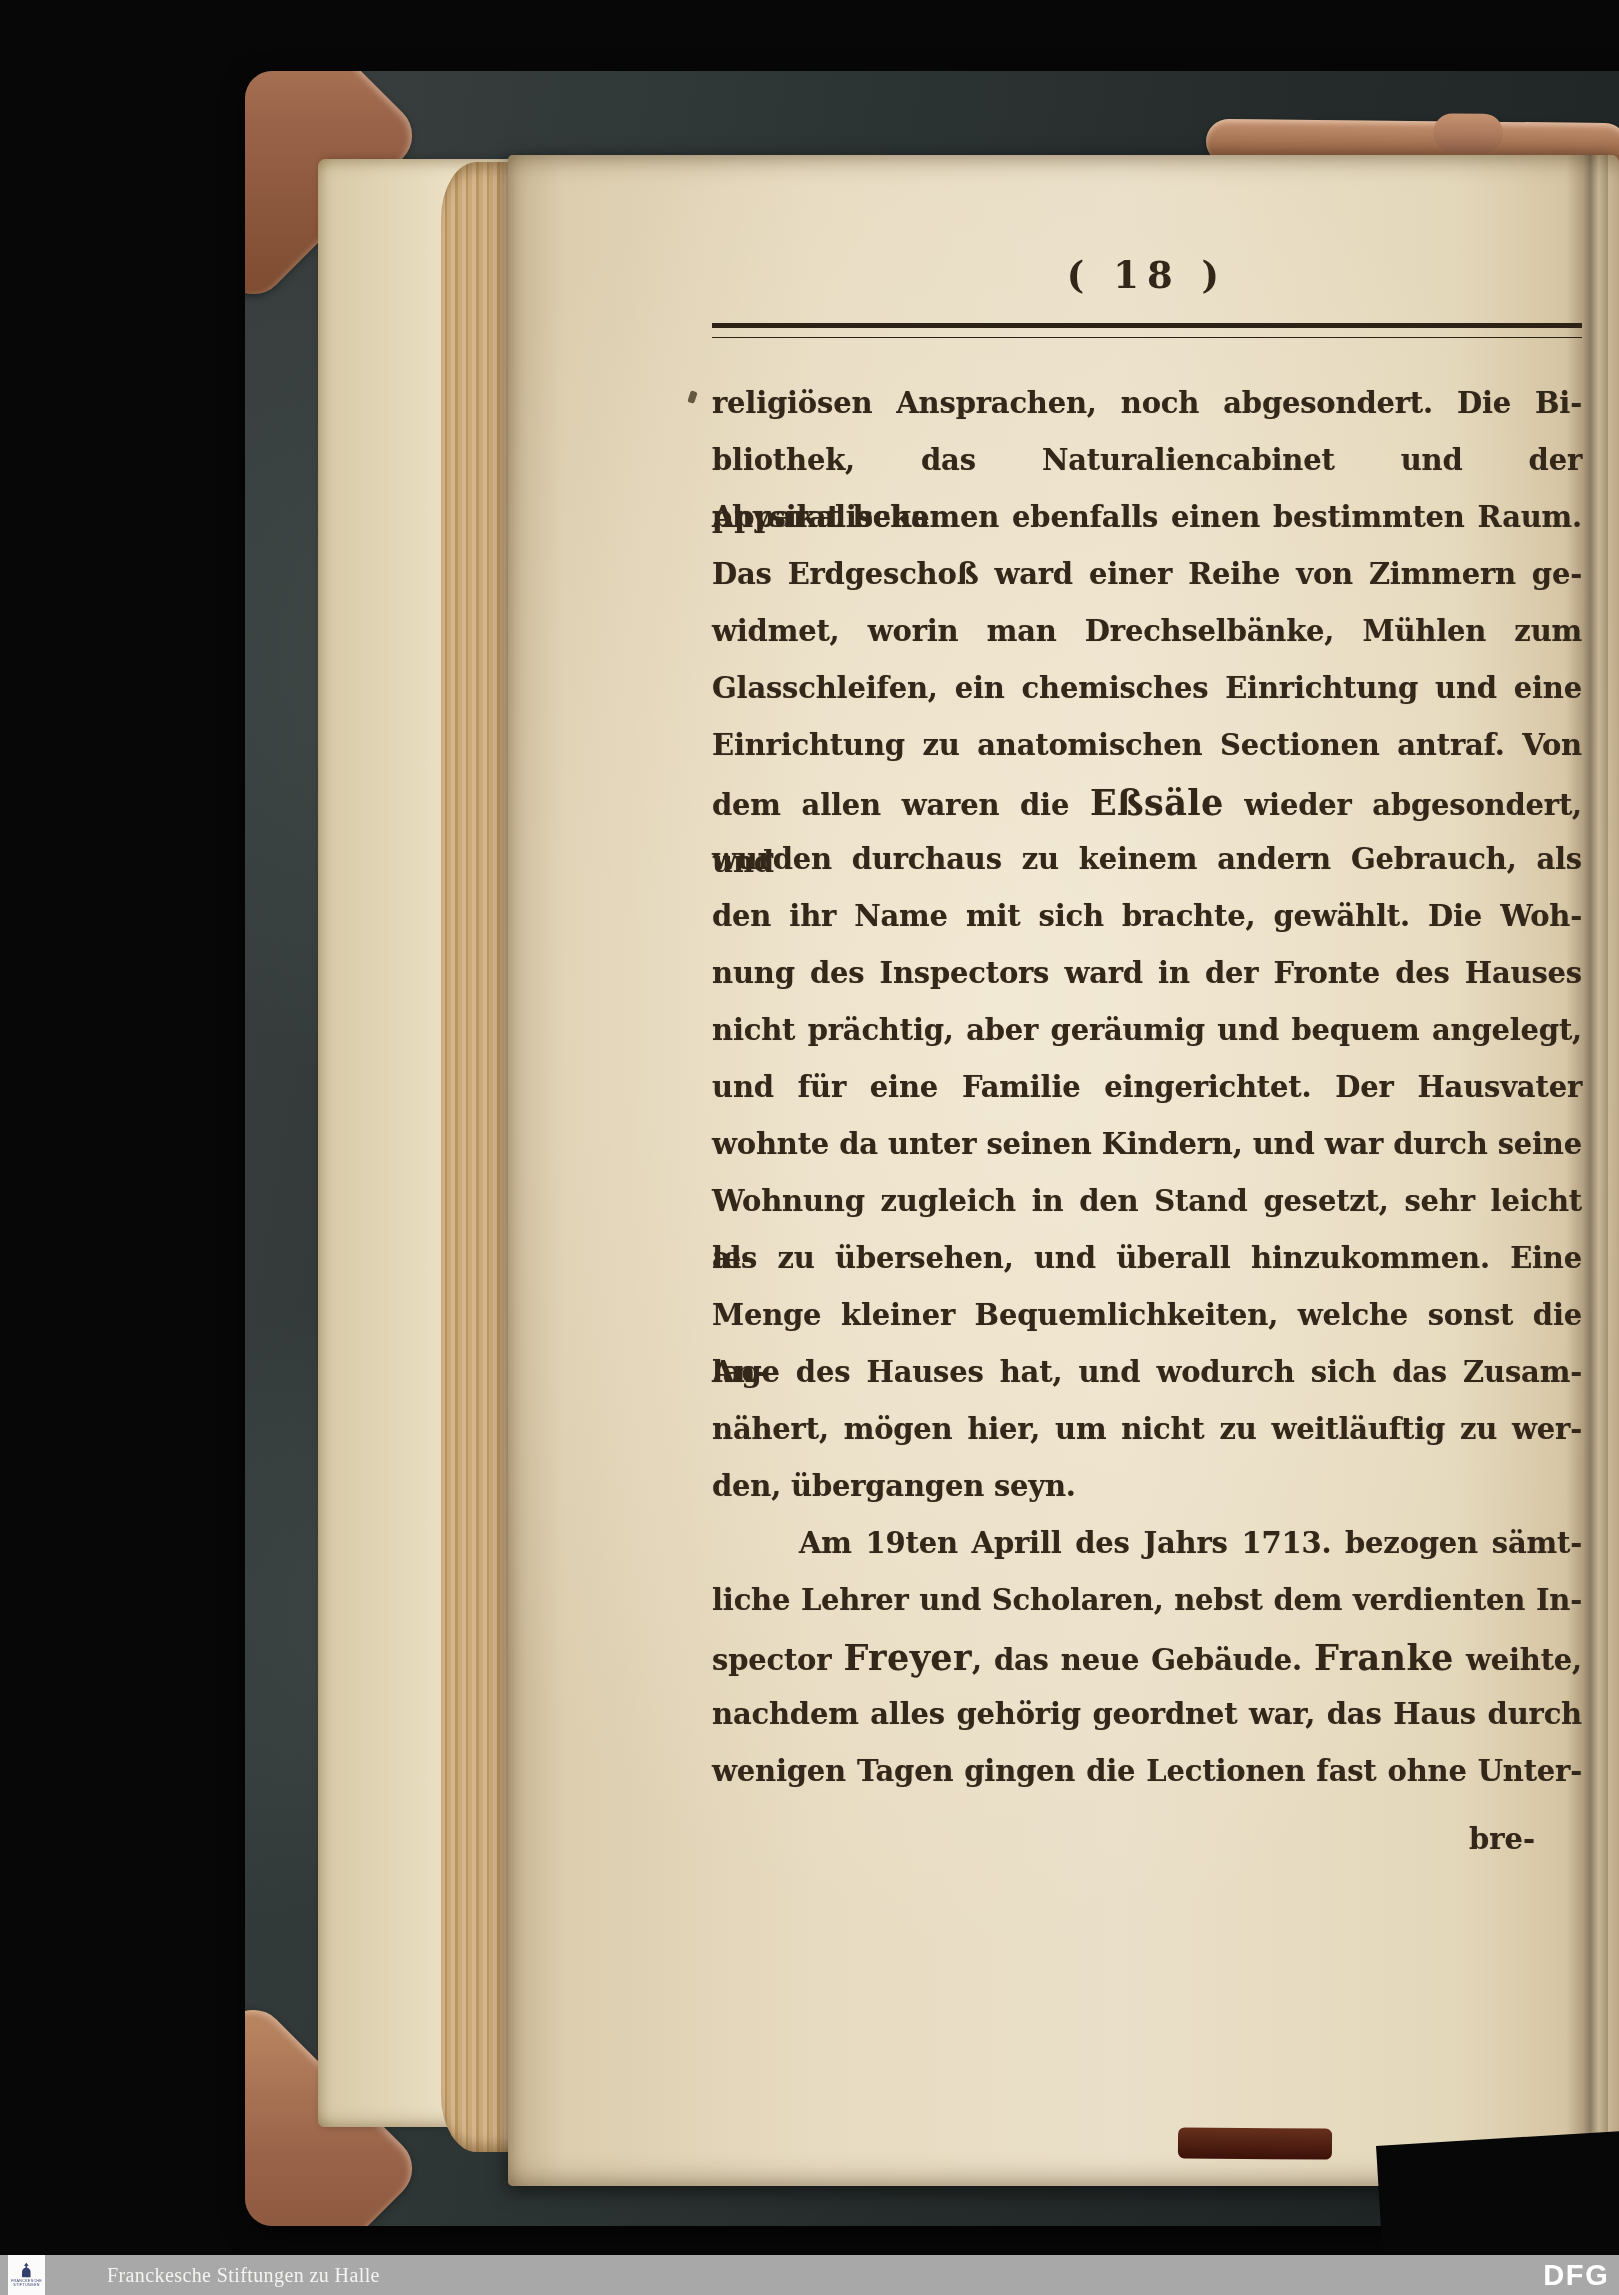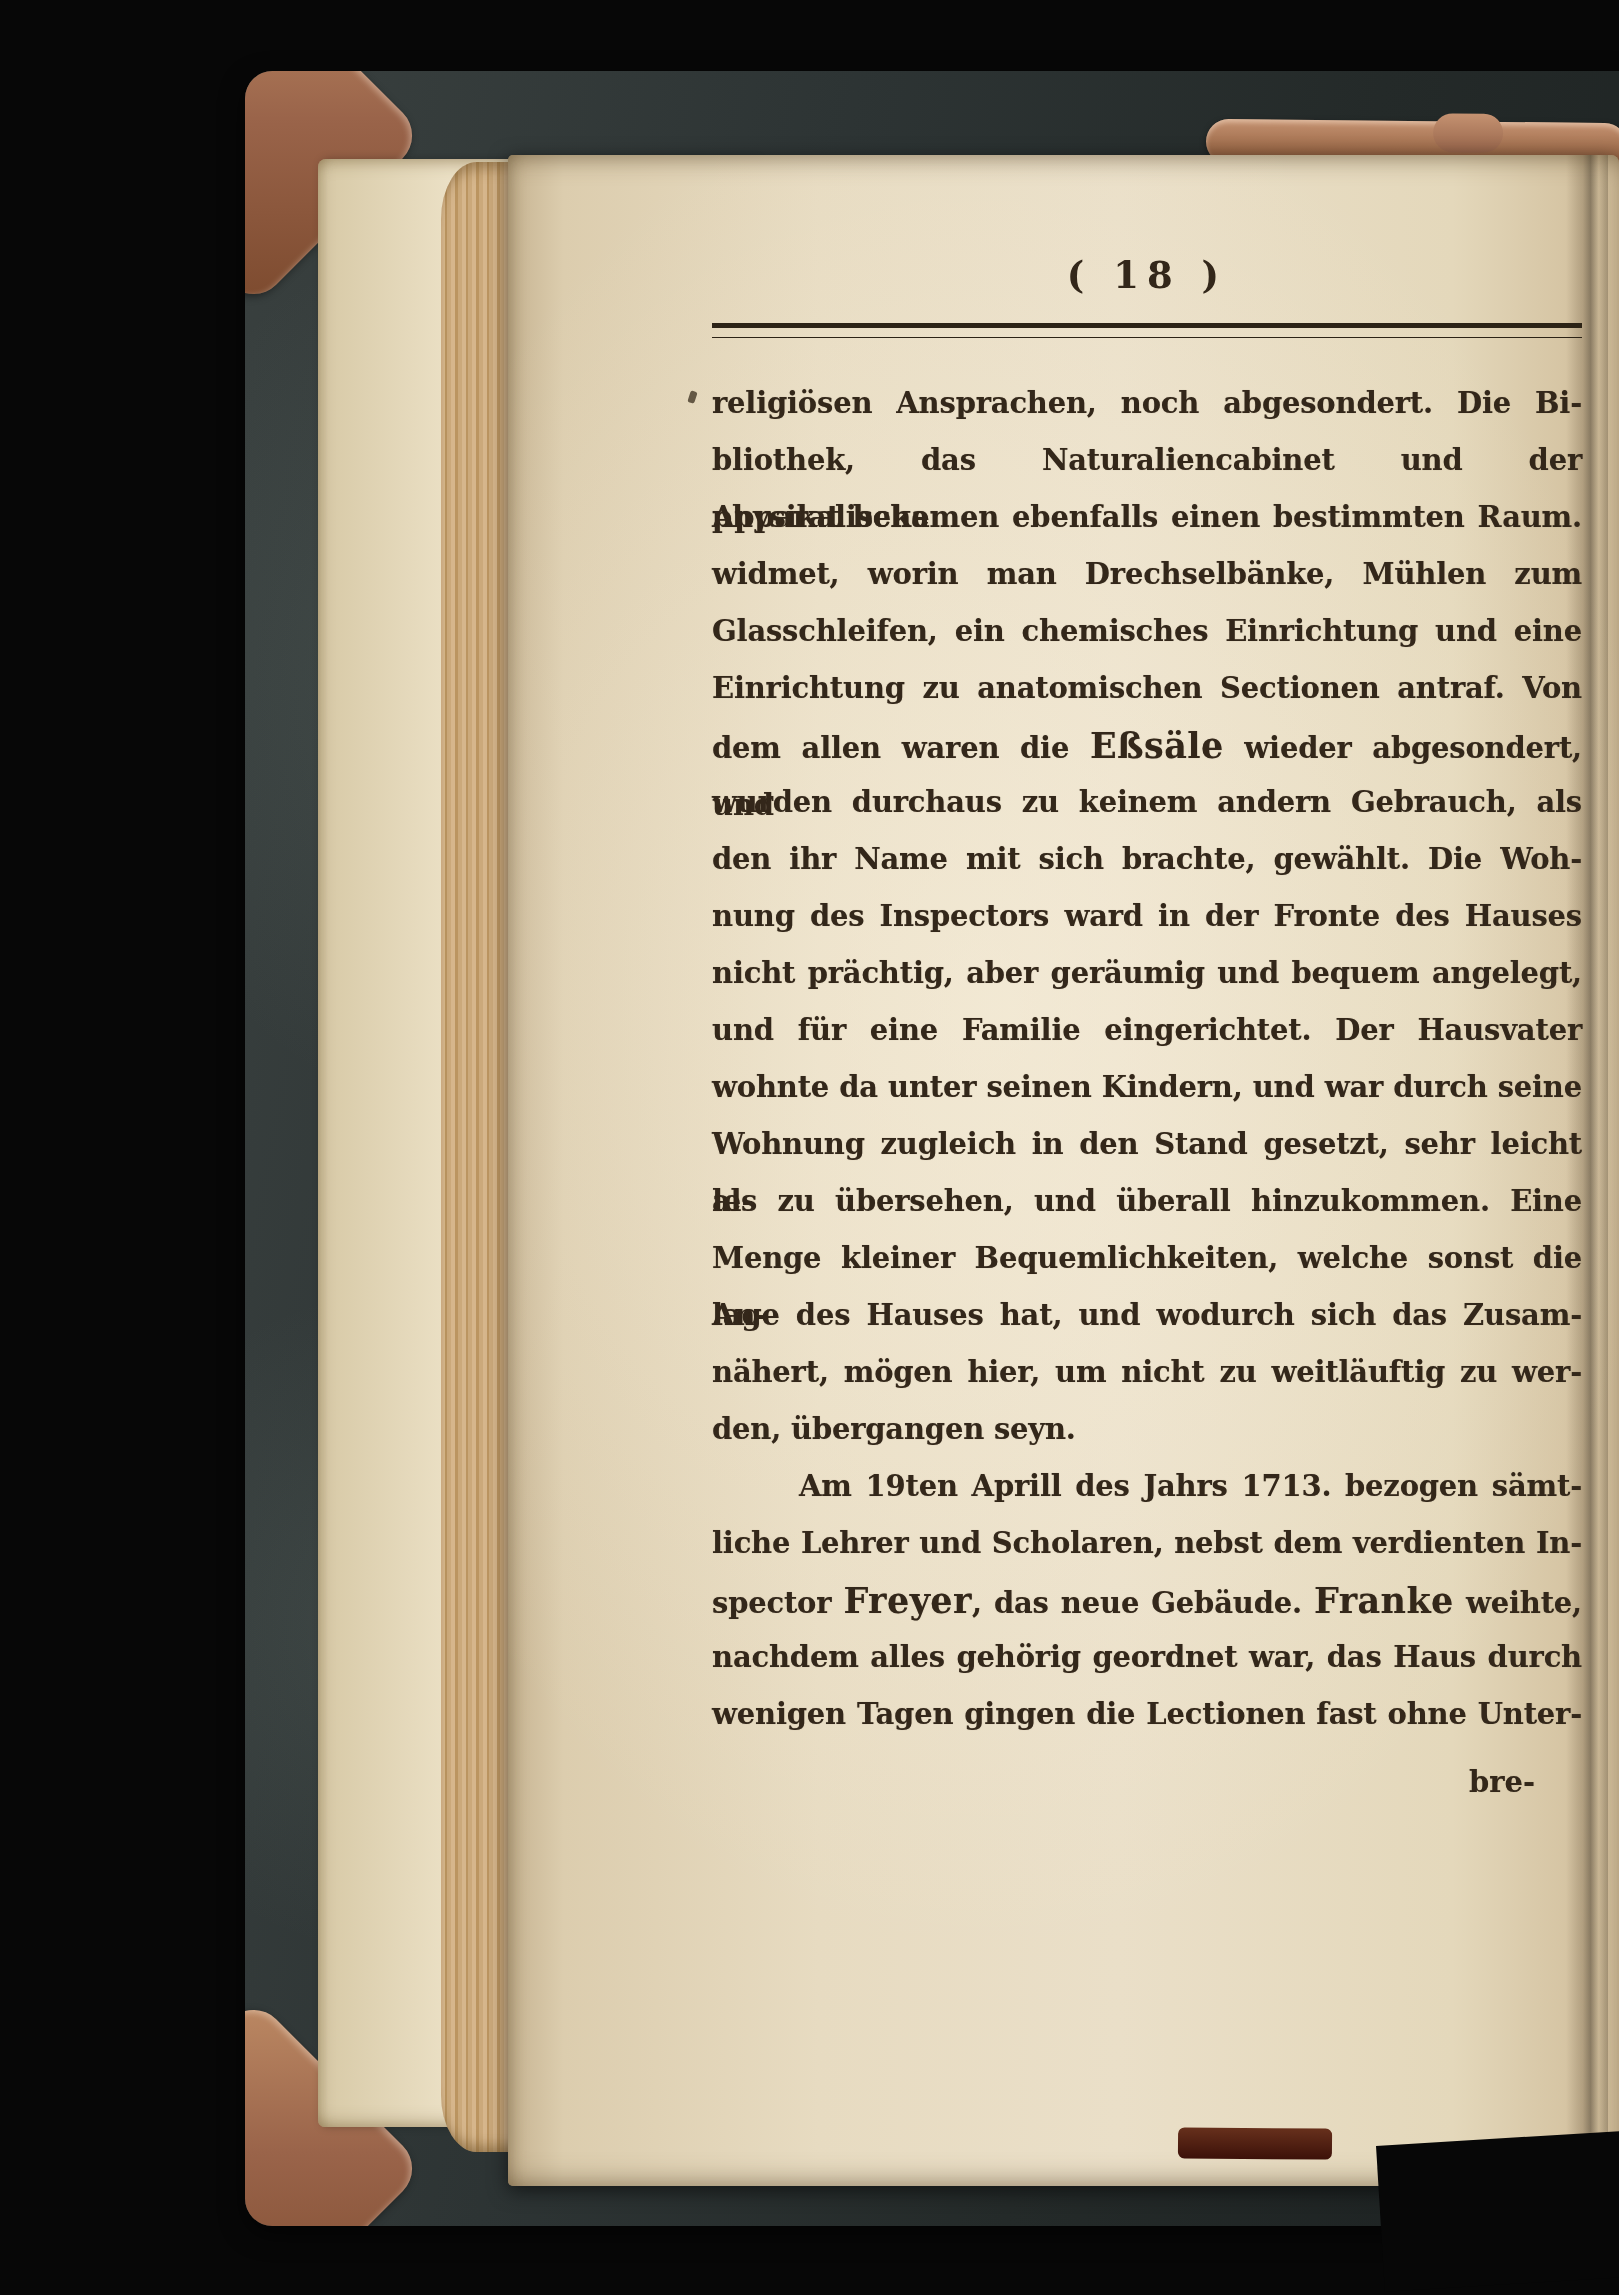--- a/index.html
+++ b/index.html
@@ -109,20 +109,21 @@
   <div class="page">
     <div class="gutter"></div>
     <div class="speck"></div>
     <div class="textcol">
       <div class="pagenum">( 18 )</div>
       <div class="rule"></div>
       <div class="pbody">
           <div class="tline"><span>religiösen Ansprachen, noch abgesondert.  Die Bi-</span></div>
           <div class="tline"><span>bliothek, das Naturaliencabinet und der physikalische</span></div>
           <div class="tline"><span>Apparat bekamen ebenfalls einen bestimmten Raum.</span></div>
+          <div class="tline"><span>Das Erdgeschoß ward einer Reihe von Zimmern ge-</span></div>
           <div class="tline"><span>widmet, worin man Drechselbänke, Mühlen zum</span></div>
           <div class="tline"><span>Glasschleifen, ein chemisches Einrichtung und eine</span></div>
           <div class="tline"><span>Einrichtung zu anatomischen Sectionen antraf.  Von</span></div>
           <div class="tline"><span>dem allen waren die </span><span class="emph">Eßsäle</span><span> wieder abgesondert, und</span></div>
           <div class="tline"><span>wurden durchaus zu keinem andern Gebrauch, als</span></div>
           <div class="tline"><span>den ihr Name mit sich brachte, gewählt.  Die Woh-</span></div>
           <div class="tline"><span>nung des Inspectors ward in der Fronte des Hauses</span></div>
           <div class="tline"><span>nicht prächtig, aber geräumig und bequem angelegt,</span></div>
           <div class="tline"><span>und für eine Familie eingerichtet.  Der Hausvater</span></div>
           <div class="tline"><span>wohnte da unter seinen Kindern, und war durch seine</span></div>
@@ -138,15 +139,28 @@
           <div class="tline"><span>nachdem alles gehörig geordnet war, das Haus durch</span></div>
           <div class="tline"><span>wenigen Tagen gingen die Lectionen fast ohne Unter-</span></div>
         </div>
       <div class="catchword">bre-</div>
     </div>
   </div>
 
   <div class="bottomboard"></div>
   <div class="br-shade"></div>
 
+  <div class="footerbar">
+    <div class="logobox">
+      <svg class="emblem" viewBox="0 0 24 26">
+        <path fill="#33406e" d="M12 1l4 5h-2.6v3.2c3.4 1 5.6 3.4 5.6 6.8v9H5v-9c0-3.4 2.2-5.8 5.6-6.8V6H8z"></path>
+      </svg>
+      <div class="logotext">
+        <span>FRANCKESCHE</span>
+        <span>STIFTUNGEN</span>
+      </div>
+    </div>
+    <div class="insttext">Franckesche Stiftungen zu Halle</div>
+    <div class="dfg">DFG</div>
+  </div>
 
 </div>
 
 
 </body></html>

